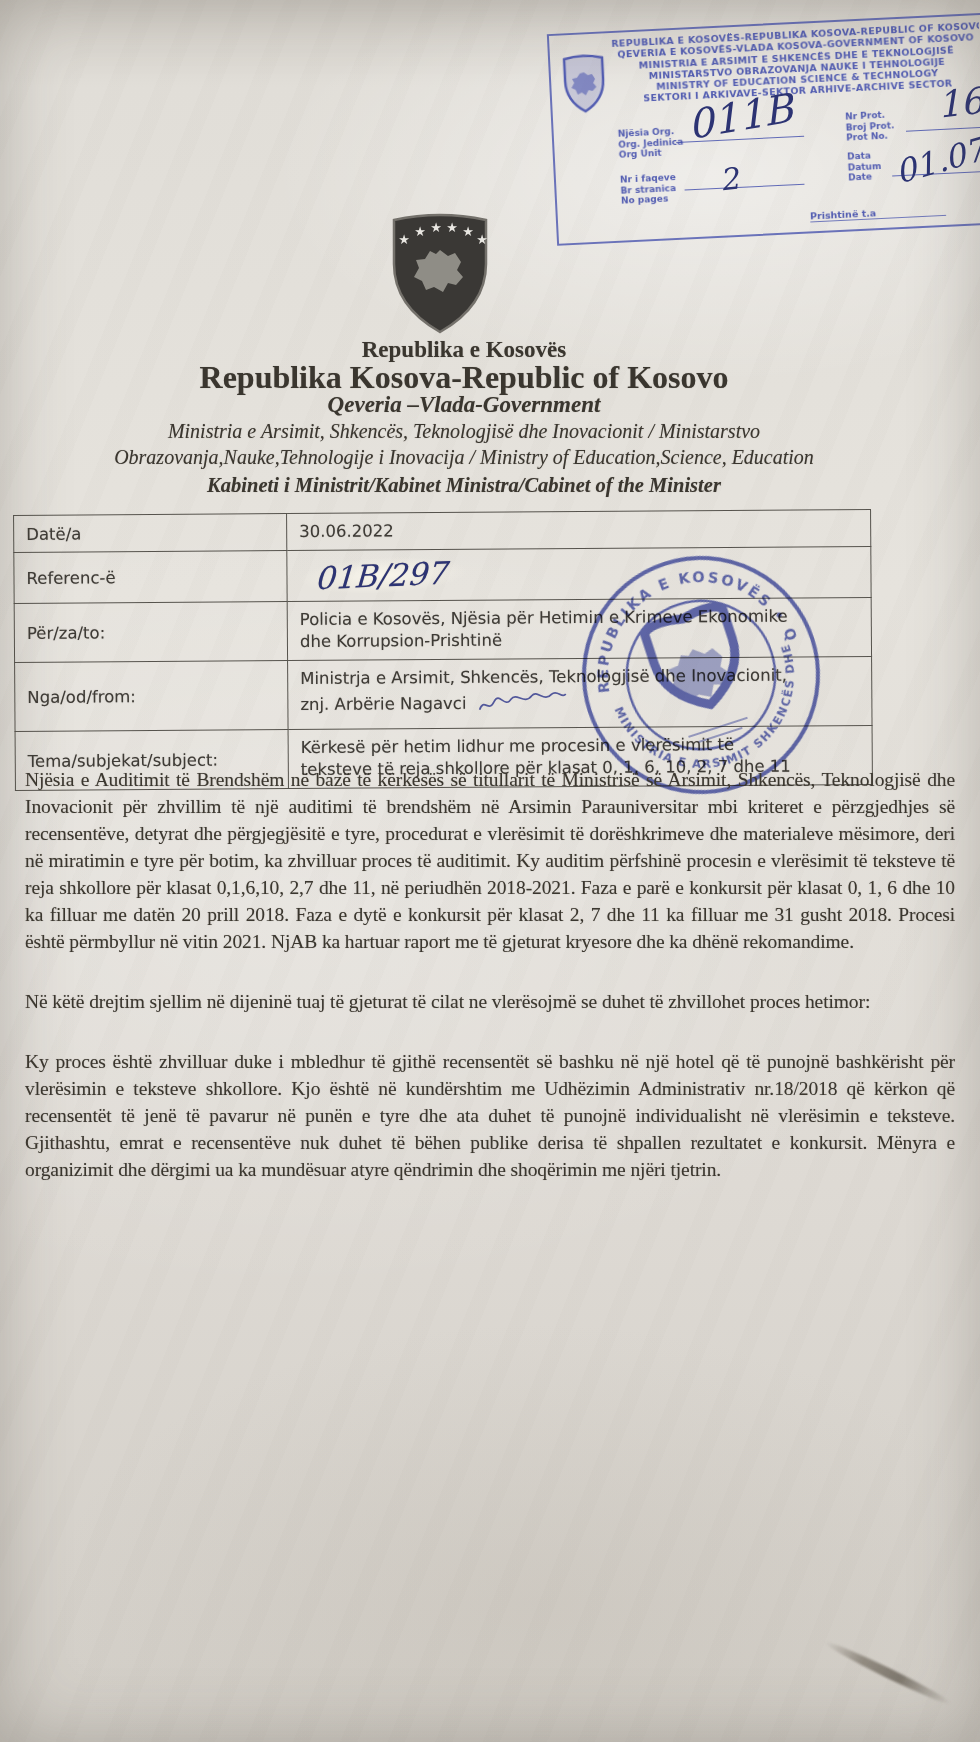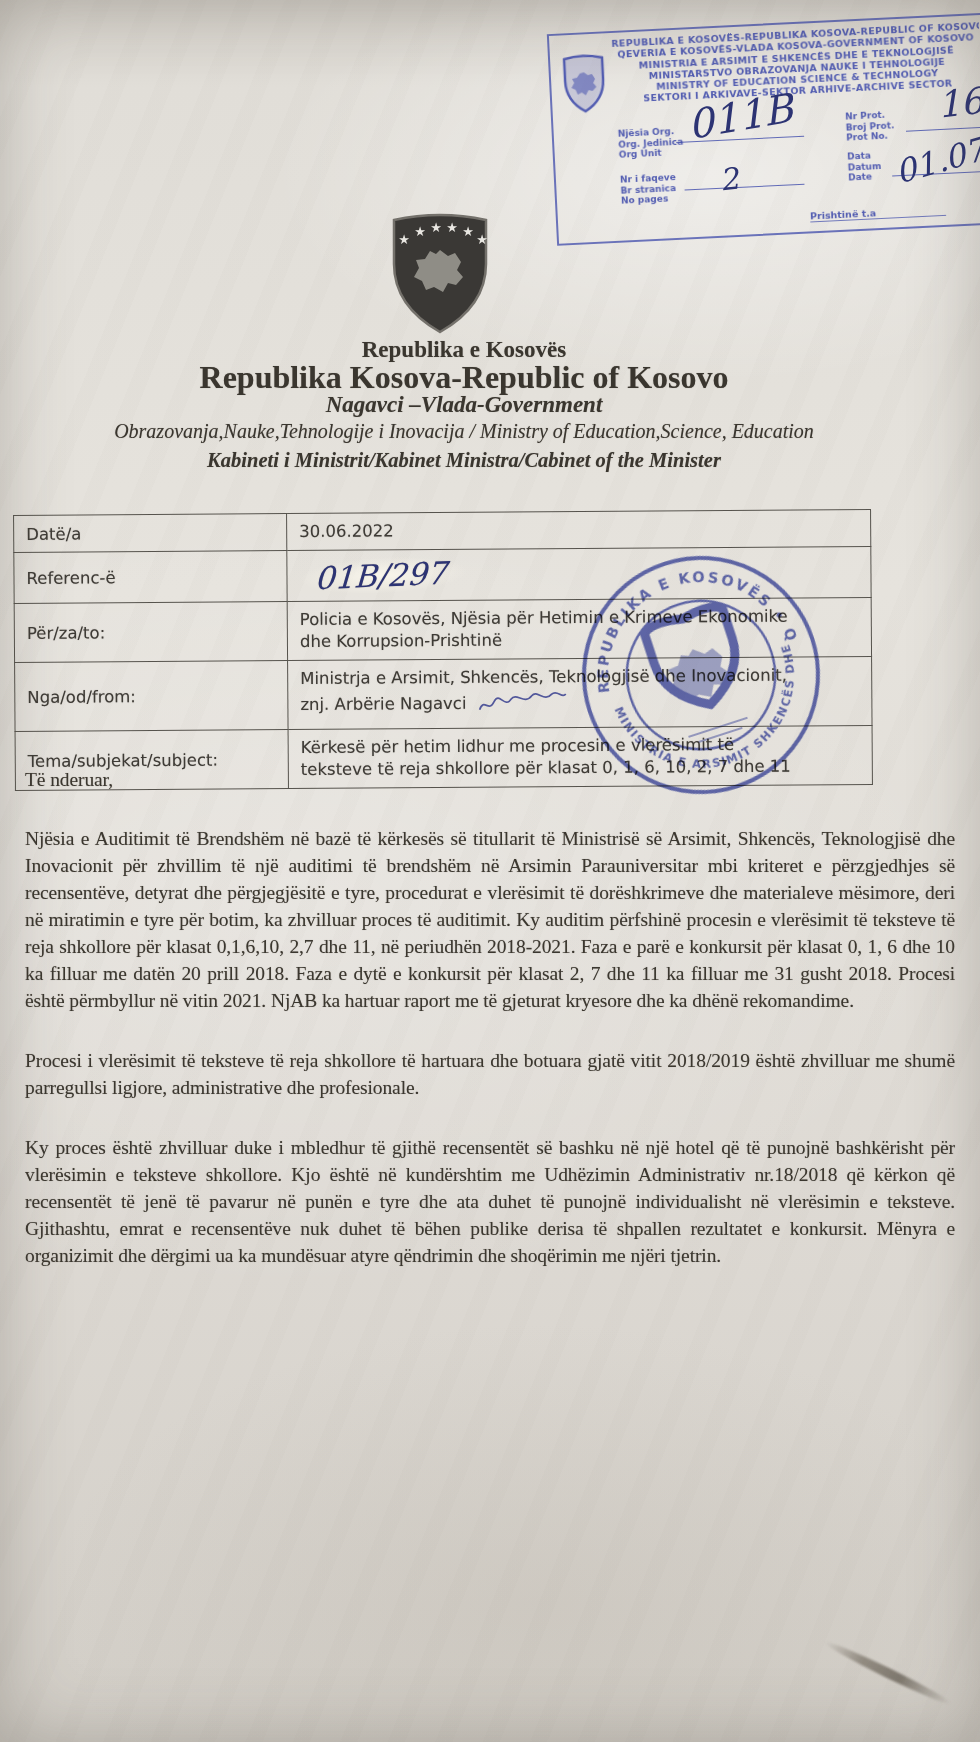--- a/index.html
+++ b/index.html
@@ -137,21 +137,22 @@
       <text x="68" y="26" font-size="13" fill="#e9e7e2" font-family="DejaVu Sans" text-anchor="middle">★</text>
       <text x="84" y="30" font-size="13" fill="#e9e7e2" font-family="DejaVu Sans" text-anchor="middle">★</text>
       <text x="98" y="38" font-size="13" fill="#e9e7e2" font-family="DejaVu Sans" text-anchor="middle">★</text>
       <path d="M56 44 l8 6 7 -3 6 9 -4 8 6 7 -7 8 -8 -2 -5 9 -9 -5 -8 3 -4 -9 -8 -4 5 -9 -3 -8 9 -1 5 -8 6 3 z" fill="#8f8d86"></path>
     </svg>
   </div>
 
   <div class="letterhead soft">
     <div class="lh1">Republika e Kosovës</div>
     <div class="lh2">Republika Kosova-Republic of Kosovo</div>
-    <div class="lh3">Nagavci –Vlada-Government</div>
+    <div class="lh3">Qeveria –Vlada-Government</div>
+    <div class="lh-min">Ministria e Arsimit, Shkencës, Teknologjisë dhe Inovacionit / Ministarstvo</div>
     <div class="lh-min">Obrazovanja,Nauke,Tehnologije i Inovacija / Ministry of Education,Science, Education</div>
     <div class="lh-cab">Kabineti i Ministrit/Kabinet Ministra/Cabinet of the Minister</div>
   </div>
 
   <table class="meta-table soft">
     <tbody>
         <tr>
       <td class="lbl">Datë/a</td>
       <td>
             <span class="vline">30.06.2022</span>
@@ -201,20 +202,19 @@
       <text font-family="DejaVu Sans" font-size="11.5" font-weight="bold" fill="#3d49ac" letter-spacing="1.5">
         <textPath href="#arcBot" startOffset="2%">MINISTRIA E ARSIMIT SHKENCËS DHE TEKNOLOGJISË</textPath>
       </text>
       <path d="M151 92 q30 -7 41 2 v32 q0 34 -41 56 q-41 -22 -41 -56 v-32 q11 -9 41 -2 z" fill="none" stroke="#3d49ac" stroke-width="9"></path>
       <path d="M151 124 l10 8 9 -3 7 11 -5 9 7 9 -9 9 -10 -3 -6 11 -11 -6 -10 3 -5 -11 -9 -5 6 -10 -4 -10 11 -1 6 -9 7 3 z" fill="#3d49ac" opacity=".55"></path>
       <path d="M120 206 h62 M128 214 h46" stroke="#3d49ac" stroke-width="2" opacity=".6"></path>
     </svg>
   </div>
 
   <div class="body-text soft">
-    <p class="salut">Të nderuar,</p>
     <p>Njësia e Auditimit të Brendshëm në bazë të kërkesës së titullarit të Ministrisë së Arsimit, Shkencës, Teknologjisë dhe Inovacionit për zhvillim të një auditimi të brendshëm në Arsimin Parauniversitar mbi kriteret e përzgjedhjes së recensentëve, detyrat dhe përgjegjësitë e tyre, procedurat e vlerësimit të dorëshkrimeve dhe materialeve mësimore, deri në miratimin e tyre për botim, ka zhvilluar proces të auditimit. Ky auditim përfshinë procesin e vlerësimit të teksteve të reja shkollore për klasat 0,1,6,10, 2,7 dhe 11, në periudhën 2018-2021. Faza e parë e konkursit për klasat 0, 1, 6 dhe 10 ka filluar me datën 20 prill 2018. Faza e dytë e konkursit për klasat 2, 7 dhe 11  ka filluar me 31 gusht 2018. Procesi është përmbyllur në vitin 2021. NjAB ka hartuar raport me të gjeturat kryesore dhe ka dhënë rekomandime.</p>
-    <p>Procesi i vlerësimit të teksteve të reja shkollore të hartuara dhe botuara gjatë vitit 2018/2019 është zhvilluar me shumë parregullsi ligjore, administrative dhe profesionale.</p>
+    <p>Në këtë drejtim sjellim në dijeninë tuaj të gjeturat të cilat ne vlerësojmë se duhet të zhvillohet proces hetimor:</p>
     <p>Ky proces është zhvilluar duke i mbledhur të gjithë recensentët së bashku në një hotel që të punojnë bashkërisht për vlerësimin e teksteve shkollore. Kjo është në kundërshtim me Udhëzimin Administrativ nr.18/2018 që kërkon që recensentët të jenë të pavarur në punën e tyre dhe ata duhet të punojnë individualisht në vlerësimin e teksteve. Gjithashtu, emrat e recensentëve nuk duhet të bëhen publike derisa të shpallen rezultatet e konkursit. Mënyra e organizimit dhe dërgimi ua ka mundësuar atyre qëndrimin dhe shoqërimin me njëri tjetrin.</p>
   </div>
 
   <div class="crease"></div>
 </div>
 
 </body></html>

